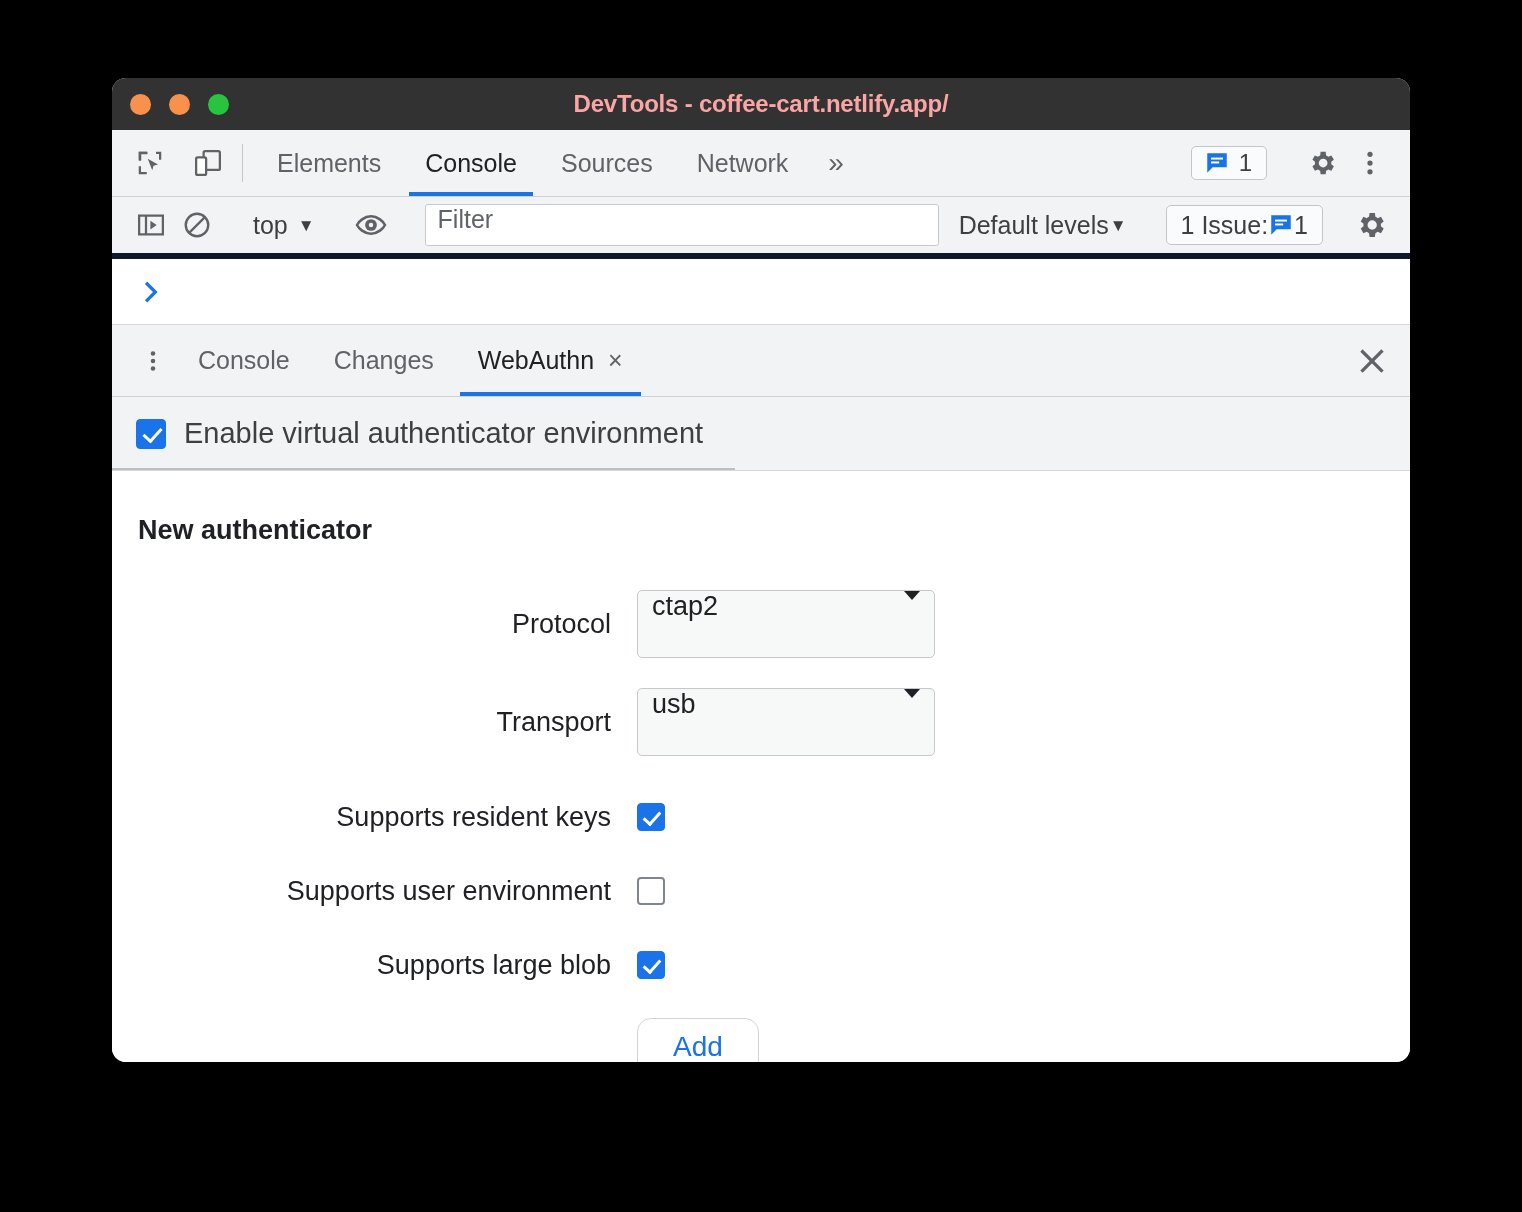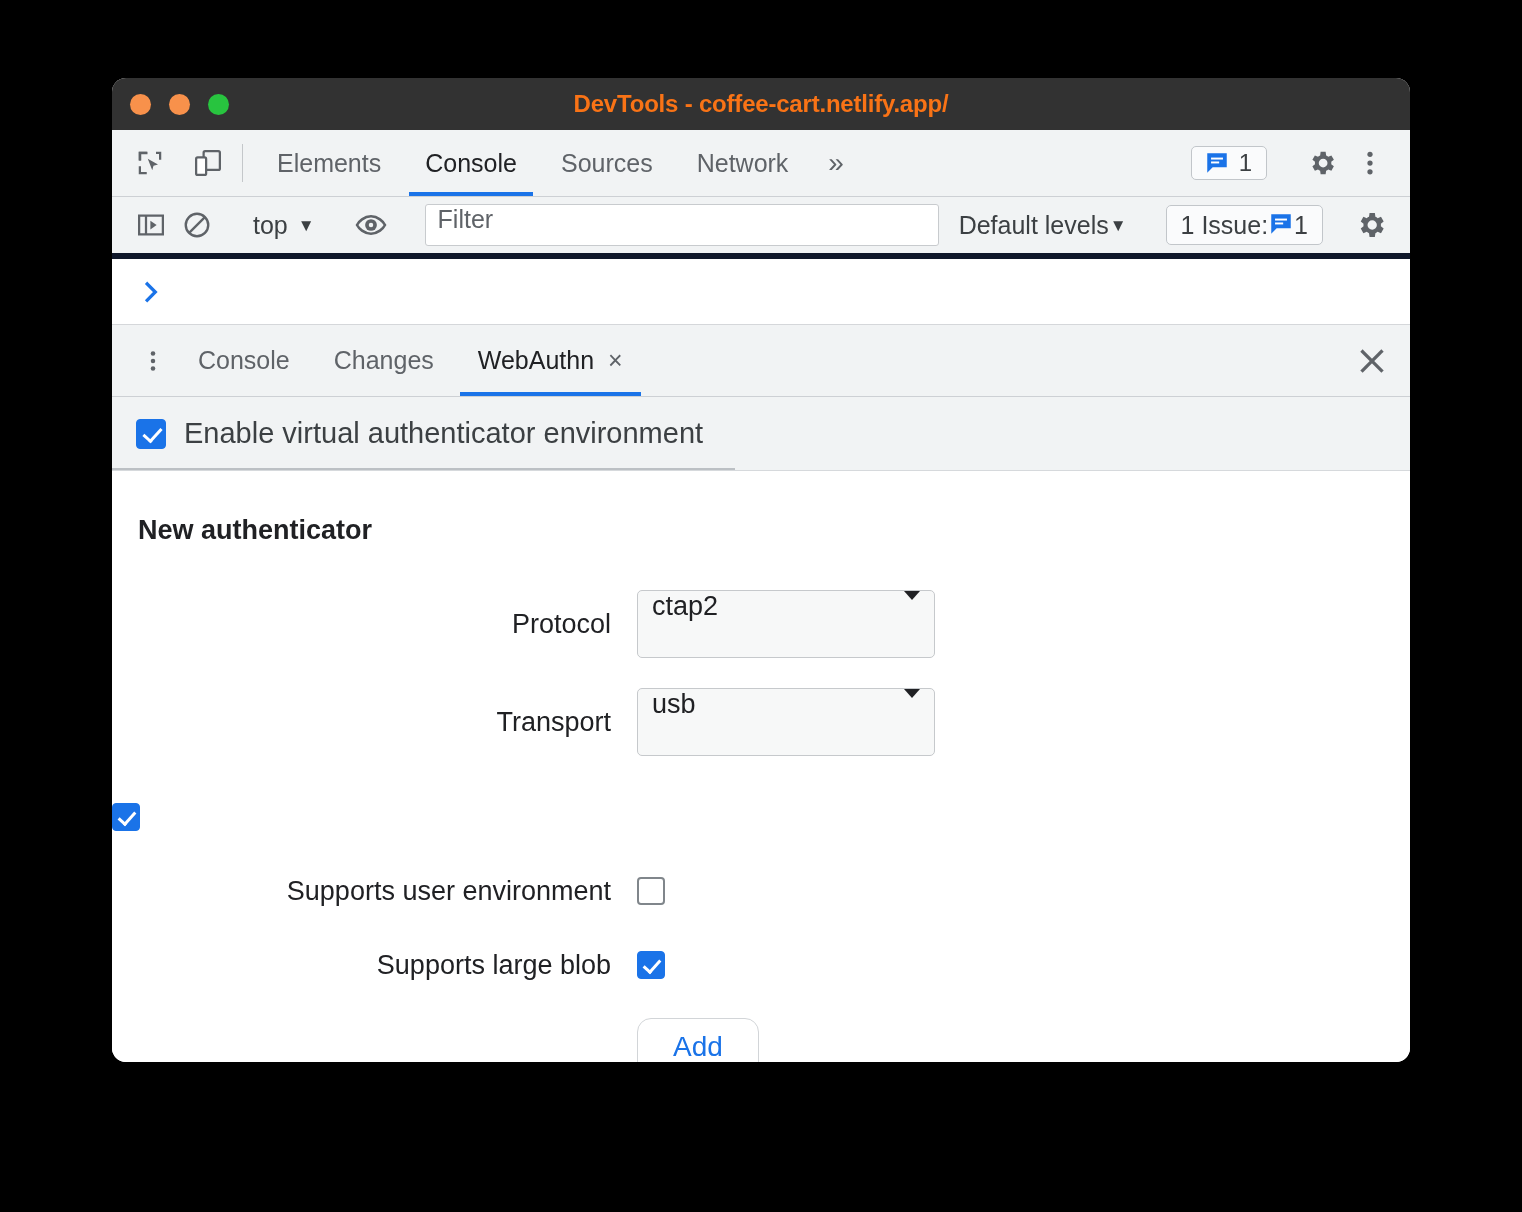--- a/index.html
+++ b/index.html
@@ -48,21 +48,21 @@
   }
   .dot {
     width: 21px;
     height: 21px;
     border-radius: 50%;
   }
   .dot.close  { background: #f8914b; }
   .dot.min    { background: #f8914b; }
   .dot.max    { background: #28c43f; }
   #title-text {
-    color: #f97316;
+    color: #fca5a5;
     font-size: 24px;
     font-weight: bold;
     letter-spacing: -0.2px;
   }
 
   
   #maintabs {
     position: relative;
     height: 66px;
     background: #f1f3f4;
@@ -187,21 +187,21 @@
     display: flex;
     align-items: center;
     gap: 1px;
     font-size: 25px;
     color: #3c4043;
     padding: 0 14px;
     white-space: nowrap;
   }
   .issue-chip2 {
     display: flex;
-    align-items: flex-start;
+    align-items: center;
     gap: 0;
     border: 1px solid #c2c6ca;
     border-radius: 5px;
     background: #fafbfc;
     padding: 5px 14px;
     height: 40px;
     box-sizing: border-box;
     font-size: 25px;
     color: #3c4043;
     white-space: nowrap;
@@ -573,20 +573,21 @@
       <div class="flabel">Transport</div>
       <div class="fselect">
         <span class="val">usb</span>
         <span class="arrow"></span>
       </div>
     </div>
 
     <div class="row-gap-b"></div>
 
     <div class="frow" style="height:74px">
+      <div class="checkrow-label">Supports resident keys</div>
       <span class="cbx on"></span>
     </div>
 
     <div class="frow" style="height:74px">
       <div class="checkrow-label">Supports user environment</div>
       <span class="cbx off"></span>
     </div>
 
     <div class="frow" style="height:74px">
       <div class="checkrow-label">Supports large blob</div>

